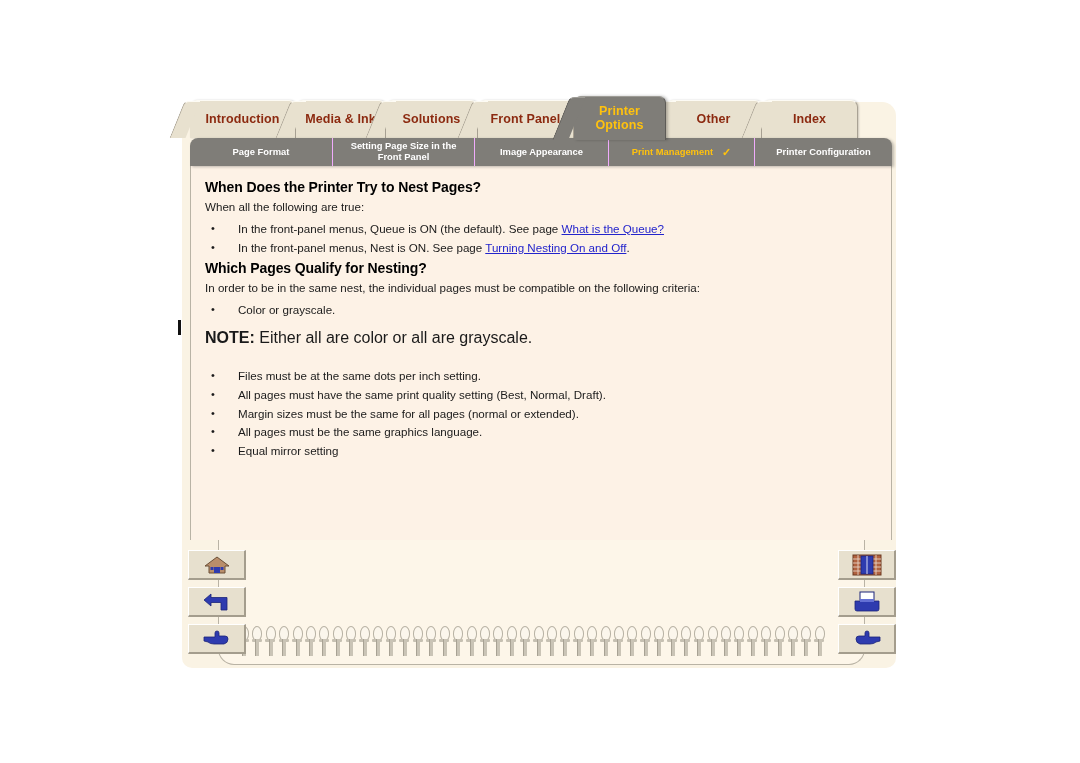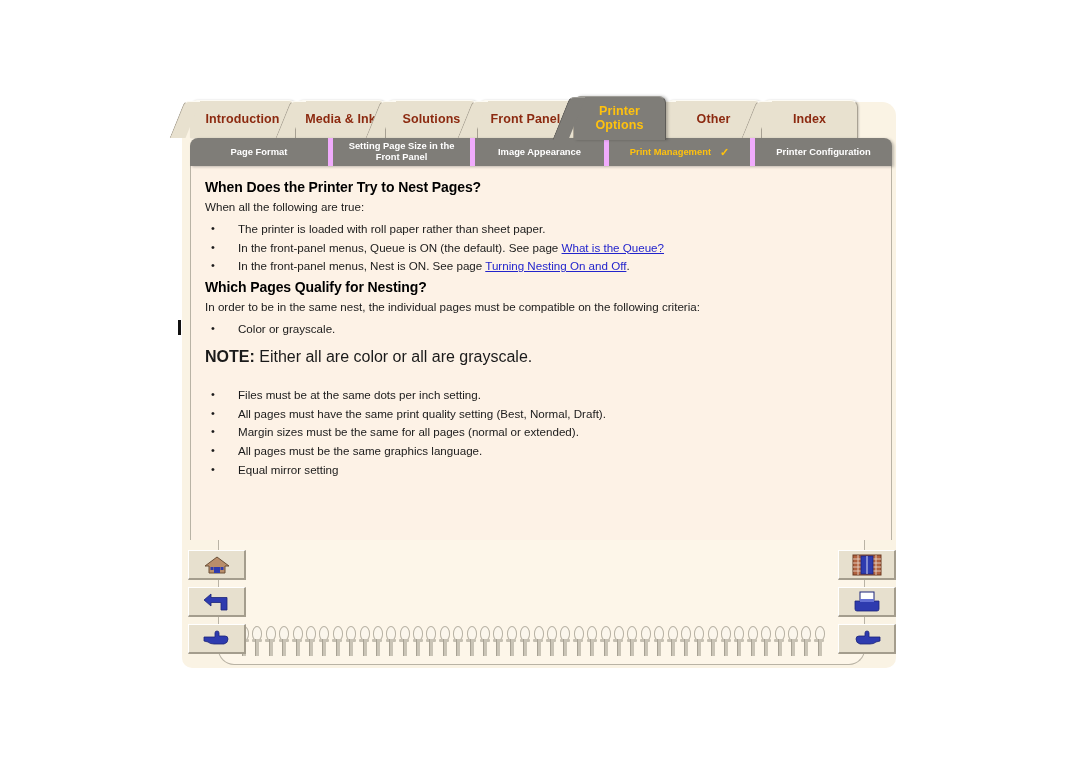--- a/index.html
+++ b/index.html
@@ -126,21 +126,21 @@
   .subtab {
     flex: 1 1 auto;
     display: flex;
     align-items: center;
     justify-content: center;
     color: #ffffff;
     font-size: 9.4px;
     font-weight: bold;
     text-align: center;
     line-height: 1.15;
-    border-right: 5px solid #f0abfc;
+    border-right: 1px solid #f0abfc;
     box-sizing: border-box;
     padding: 0 3px;
   }
   .subtab:last-child { border-right: none; }
   .subtab.active { color: #FFC20E; align-items: center; }
   .subtab .chk {
     color: #FFC20E;
     font-size: 11px;
     margin-left: 9px;
     font-weight: bold;
@@ -371,23 +371,20 @@
 
     </div>
 
     <div class="content">
 
       <h2 class="sec">When Does the Printer Try to Nest Pages?</h2>
 
       <p class="body">When all the following are true:</p>
 
       <ul class="blist">
-        <li>
-          <span>The printer is loaded with roll paper rather than sheet paper.</span>
-        </li>
         <li>
           <span>In the front-panel menus, Queue is ON (the default). See page </span><a class="xlink" href="#">What is the Queue?</a><span></span>
         </li>
         <li>
           <span>In the front-panel menus, Nest is ON. See page </span><a class="xlink" href="#">Turning Nesting On and Off</a><span>.</span>
         </li>
       </ul>
 
       <h2 class="sec">Which Pages Qualify for Nesting?</h2>
 

